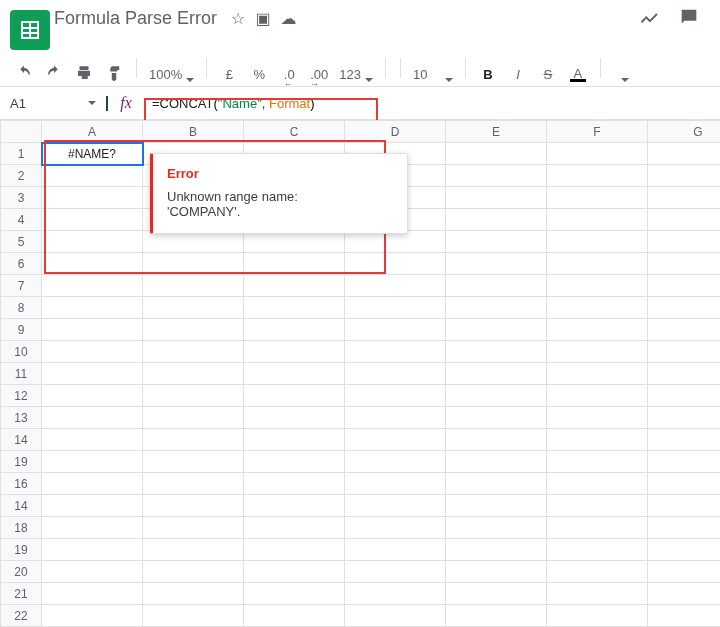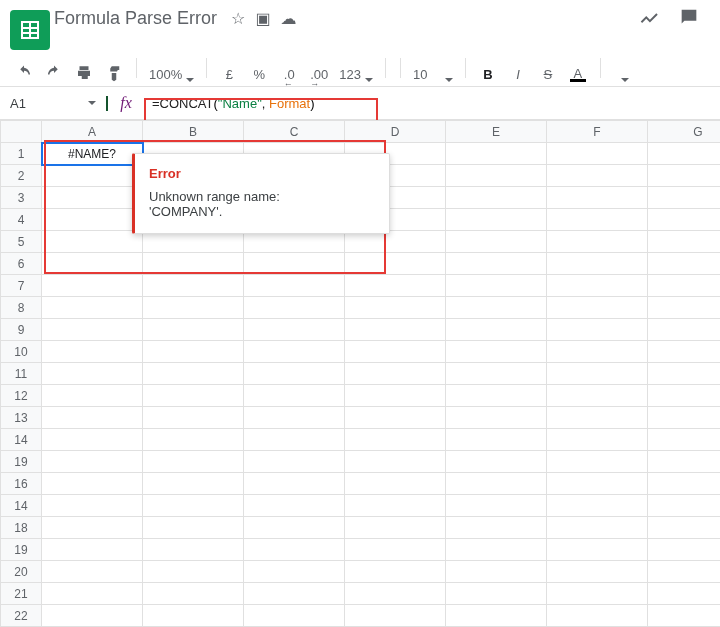--- a/index.html
+++ b/index.html
@@ -36,21 +36,21 @@
   .formula .s-paren{color:#000}
   .grid-wrap{position:relative;height:540px;overflow:hidden}
   table.sheet{border-collapse:collapse;table-layout:fixed;width:740px}
   table.sheet th,table.sheet td{border:1px solid #e0e0e0;height:21px;font-size:12px;padding:0}
   table.sheet th{background:#f8f9fa;color:#5f6368;font-weight:normal;text-align:center}
   table.sheet th.rowh{width:40px}
   table.sheet td{color:#202124}
   td.cell-content{text-align:center;padding:0 6px}
   .sel-cell{outline:2px solid #1a73e8;outline-offset:-1px}
   .red-anno{position:absolute;border:2px solid #e53935;left:44px;top:20px;width:338px;height:130px;pointer-events:none}
-  .error-pop{position:absolute;left:132px;top:33px;width:226px;background:#fff;border:1px solid #ddd;border-left:3px solid #d93025;border-radius:2px;box-shadow:0 2px 6px rgba(0,0,0,.2);padding:12px 14px 14px 14px;font-size:13px;color:#3c4043}
+  .error-pop{position:absolute;left:150px;top:33px;width:226px;background:#fff;border:1px solid #ddd;border-left:3px solid #d93025;border-radius:2px;box-shadow:0 2px 6px rgba(0,0,0,.2);padding:12px 14px 14px 14px;font-size:13px;color:#3c4043}
   .error-pop .err-title{color:#d93025;font-weight:bold;margin-bottom:8px}
 </style>
 </head>
 <body>
 
 <div class="header">
   <div class="logo">
     <svg viewBox="0 0 24 24">
         <path d="M3 3h18v18H3V3zm2 2v4h6V5H5zm8 0v4h6V5h-6zM5 11v3h6v-3H5zm8 0v3h6v-3h-6zM5 16v3h6v-3H5zm8 0v3h6v-3h-6z"></path>
       </svg>

